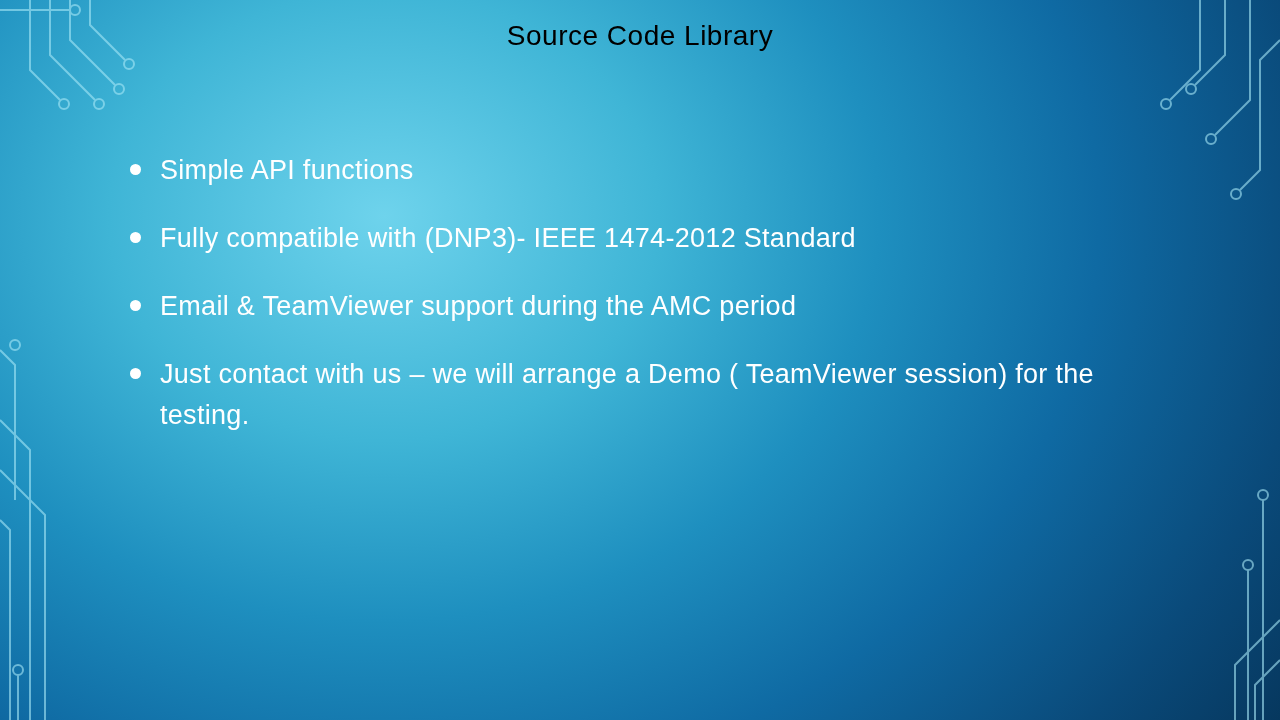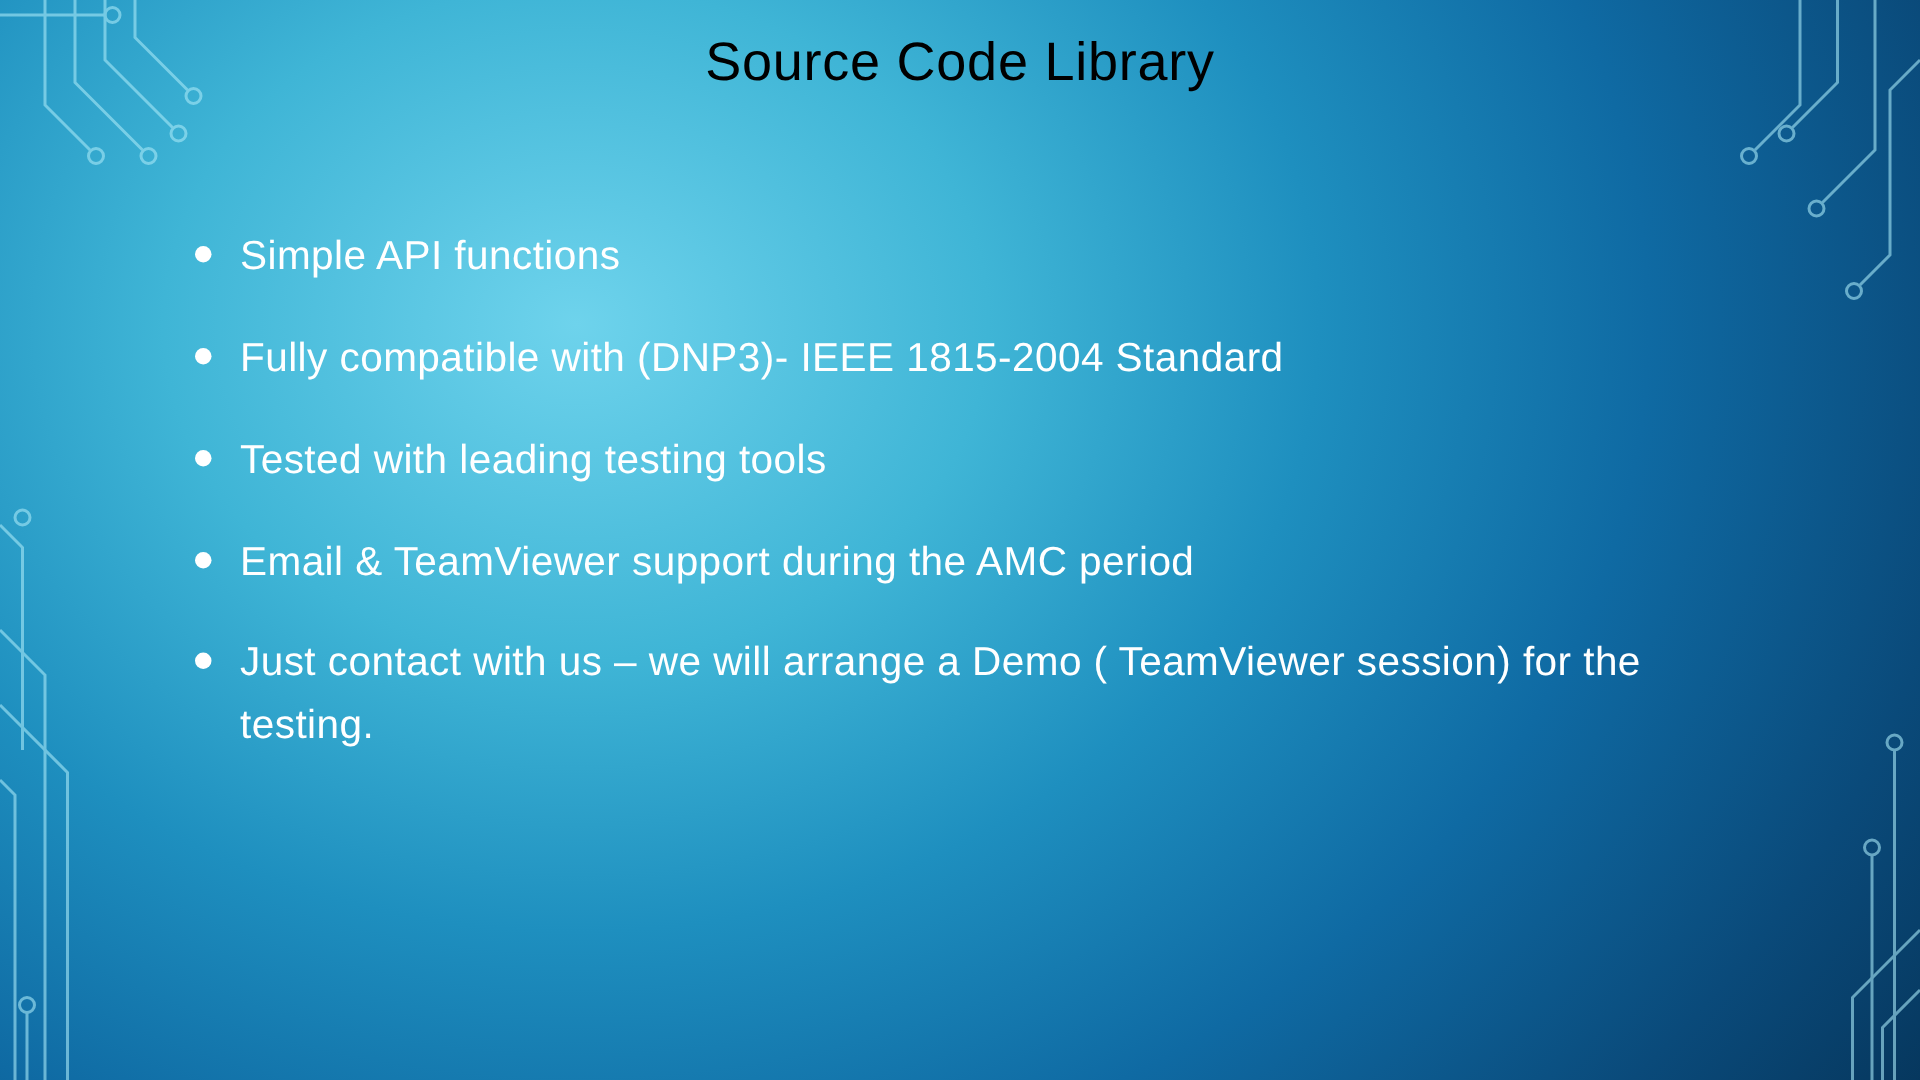--- a/index.html
+++ b/index.html
@@ -30,21 +30,21 @@
     height: 720px;
     pointer-events: none;
   }
   .title {
     position: absolute;
     top: 20px;
     left: 0;
     width: 100%;
     text-align: center;
     color: #000;
-    font-size: 36px;
+    font-size: 28px;
     font-weight: 400;
     letter-spacing: 0.5px;
   }
   .content {
     position: absolute;
     top: 150px;
     left: 130px;
     right: 120px;
     color: #ffffff;
   }
@@ -116,20 +116,19 @@
       <path d="M1280 620 L1235 665 L1235 720"></path>
       <path d="M1280 660 L1255 685 L1255 720"></path>
     </g>
   </svg>
 
   <div class="title">Source Code Library</div>
 
   <div class="content">
     <ul class="bullets">
       <li>Simple API functions</li>
-      <li>Fully compatible with (DNP3)- IEEE 1815-2004 Standard</li>
-      <li>Tested with leading testing tools</li>
+      <li>Fully compatible with (DNP3)- IEEE 1474-2012 Standard</li>
       <li>Email &amp; TeamViewer support during the AMC period</li>
       <li>Just contact with us – we will arrange a Demo ( TeamViewer session) for the testing.</li>
     </ul>
   </div>
 
 </div>
 
 </body></html>

